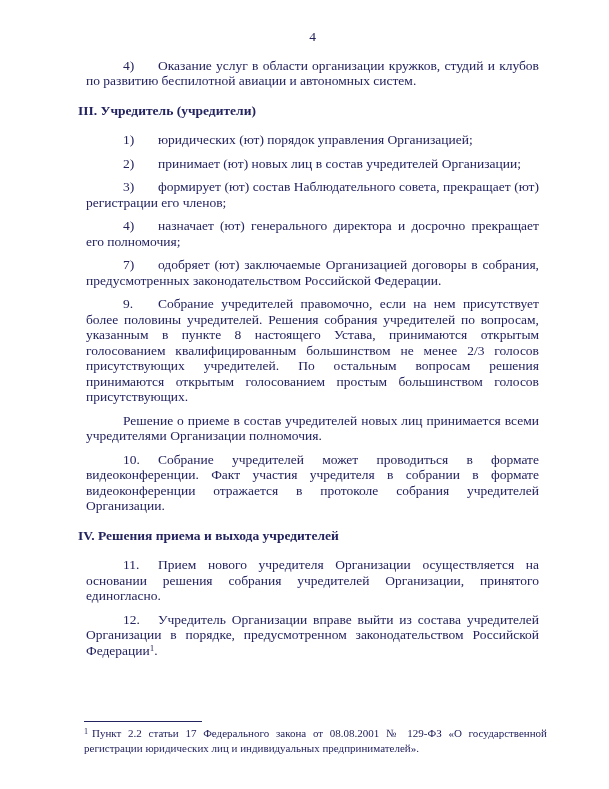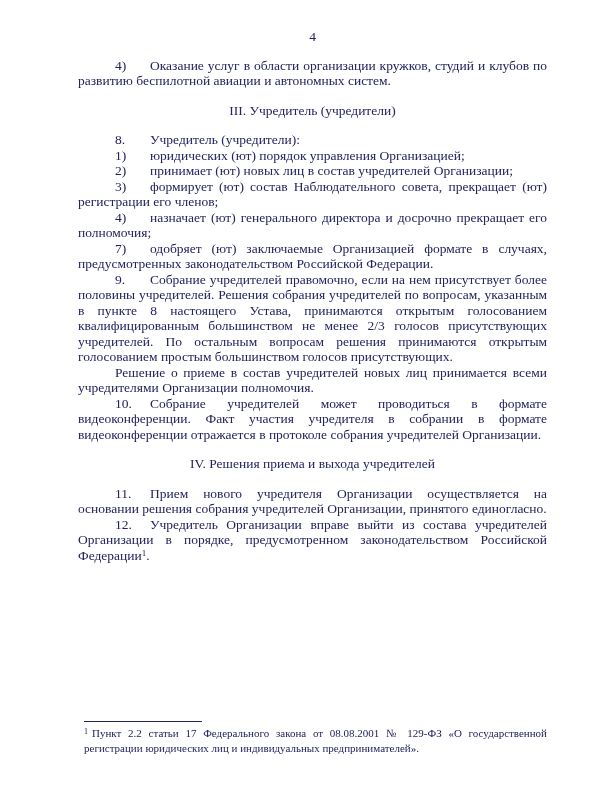--- a/index.html
+++ b/index.html
@@ -18,38 +18,37 @@
     padding: 29px 62px 0 78px;
     overflow: hidden;
   }
 
   .page-number {
     text-align: center;
     text-indent: 0;
   }
 
   p.para {
-    margin: 0;
+    margin: 8px;
     text-align: justify;
     text-indent: 37px;
   }
   p.para.first { margin-top: 13px; }
 
   .marker {
     display: inline-block;
     width: 35px;
     text-indent: 0;
   }
 
   h3.heading {
     margin: 14px 0;
     font-size: 13.5px;
     line-height: 15.5px;
-    font-weight: normal;
-    text-align: center;
+    font-weight: bold;
     text-indent: 0;
   }
 
   sup.fn-ref {
     font-size: 9px;
     line-height: 0;
     vertical-align: 4px;
   }
 
   .footnote {
@@ -82,33 +81,32 @@
 
 <div class="page">
 
   <div class="page-number">4</div>
 
   <p class="para first"><span class="marker">4)</span><span>Оказание услуг в области организации кружков, студий и клубов по развитию беспилотной авиации и автономных систем.</span></p>
 
   <h3 class="heading">III. Учредитель (учредители)</h3>
 
 
-  <p class="para"><span class="marker">8.</span><span>Учредитель (учредители):</span></p>
 
   <p class="para"><span class="marker">1)</span><span>юридических (ют) порядок управления Организацией;</span></p>
 
   <p class="para"><span class="marker">2)</span><span>принимает (ют) новых лиц в состав учредителей Организации;</span></p>
 
   <p class="para"><span class="marker">3)</span><span>формирует (ют) состав Наблюдательного совета, прекращает (ют) регистрации его членов;</span></p>
 
   <p class="para"><span class="marker">4)</span><span>назначает (ют) генерального директора и досрочно прекращает его полномочия;</span></p>
 
 
 
-  <p class="para"><span class="marker">7)</span><span>одобряет (ют) заключаемые Организацией формате в случаях, предусмотренных законодательством Российской Федерации.</span></p>
+  <p class="para"><span class="marker">7)</span><span>одобряет (ют) заключаемые Организацией договоры в собрания, предусмотренных законодательством Российской Федерации.</span></p>
 
   <p class="para"><span class="marker">9.</span><span>Собрание учредителей правомочно, если на нем присутствует более половины учредителей. Решения собрания учредителей по вопросам, указанным в пункте 8 настоящего Устава, принимаются открытым голосованием квалифицированным большинством не менее 2/3 голосов присутствующих учредителей. По остальным вопросам решения принимаются открытым голосованием простым большинством голосов присутствующих.</span></p>
 
   <p class="para"><span>Решение о приеме в состав учредителей новых лиц принимается всеми учредителями Организации полномочия.</span></p>
 
   <p class="para"><span class="marker">10.</span><span>Собрание учредителей может проводиться в формате видеоконференции. Факт участия учредителя в собрании в формате видеоконференции отражается в протоколе собрания учредителей Организации.</span></p>
 
   <h3 class="heading">IV. Решения приема и выхода учредителей</h3>
 
   <p class="para"><span class="marker">11.</span><span>Прием нового учредителя Организации осуществляется на основании решения собрания учредителей Организации, принятого единогласно.</span></p>

